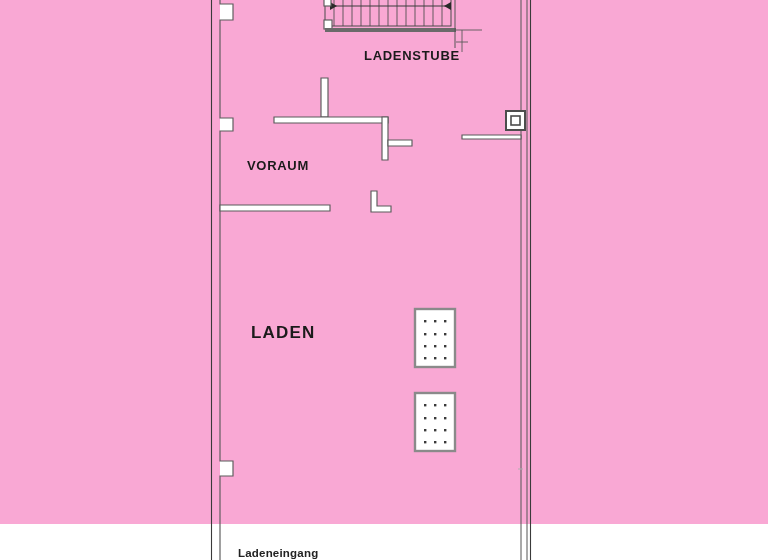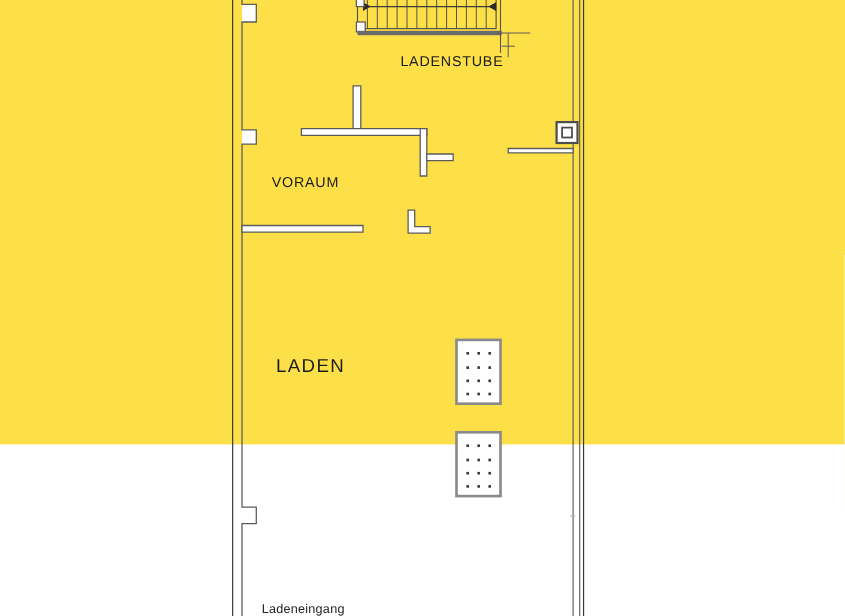--- a/index.html
+++ b/index.html
@@ -9,22 +9,23 @@
   }
   body {
     width: 768px;
     height: 560px;
     overflow: hidden;
     font-family: "Liberation Sans", sans-serif;
   }
   #floorplan-root {
     position: relative;
     width: 768px;
-    height: 404px;
-    background: #fde047;
+    height: 524px;
+    background: #f9a8d4;
+    font-weight: bold;
   }
   svg#plan-svg {
     display: block;
     width: 768px;
     height: 560px;
   }
   .room-label {
     font-family: "Liberation Sans", sans-serif;
     fill: #1b1b1b;
     letter-spacing: 0.5px;

